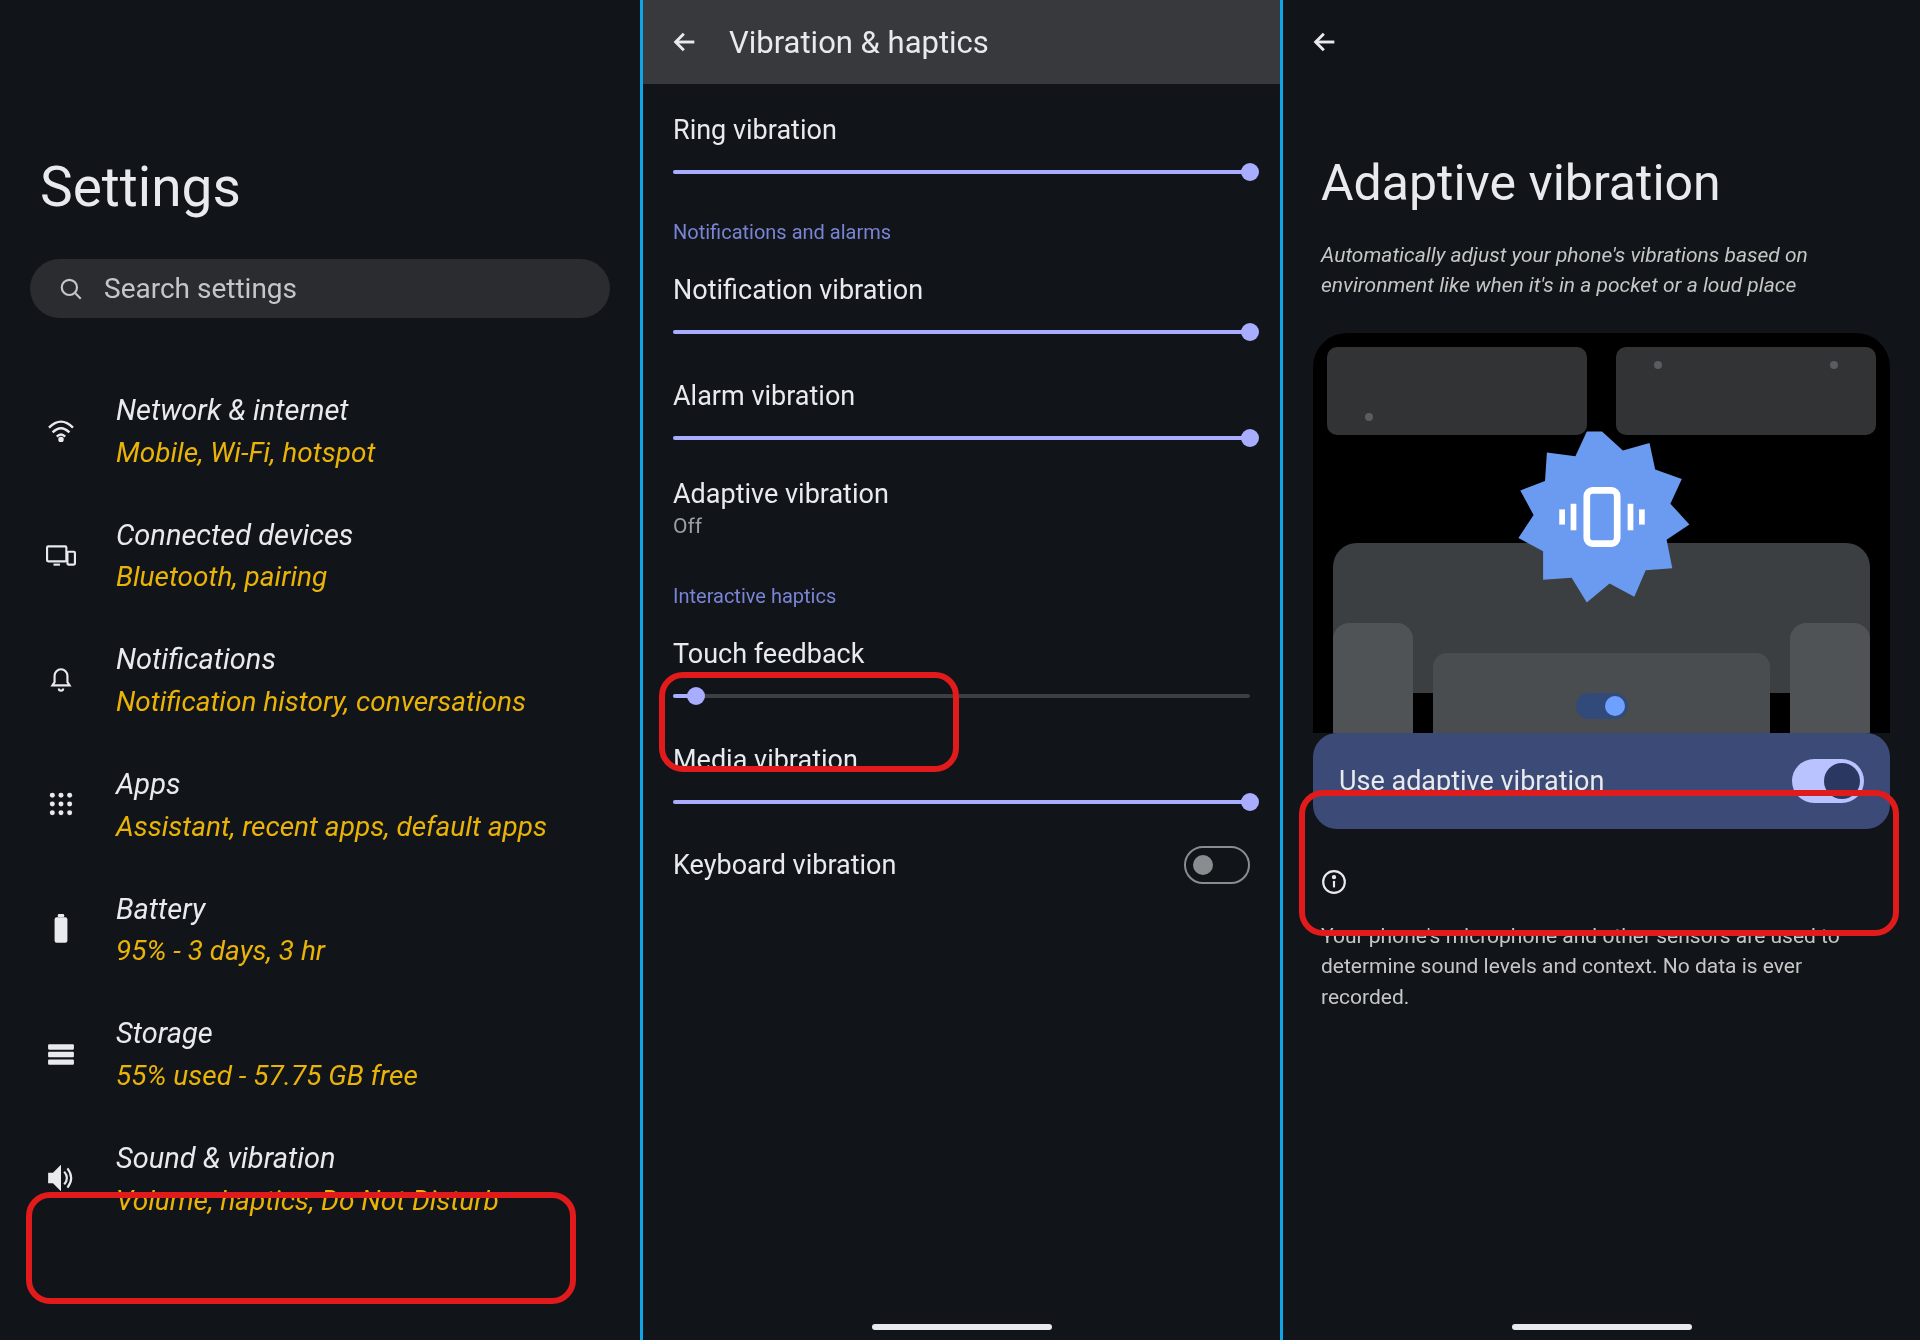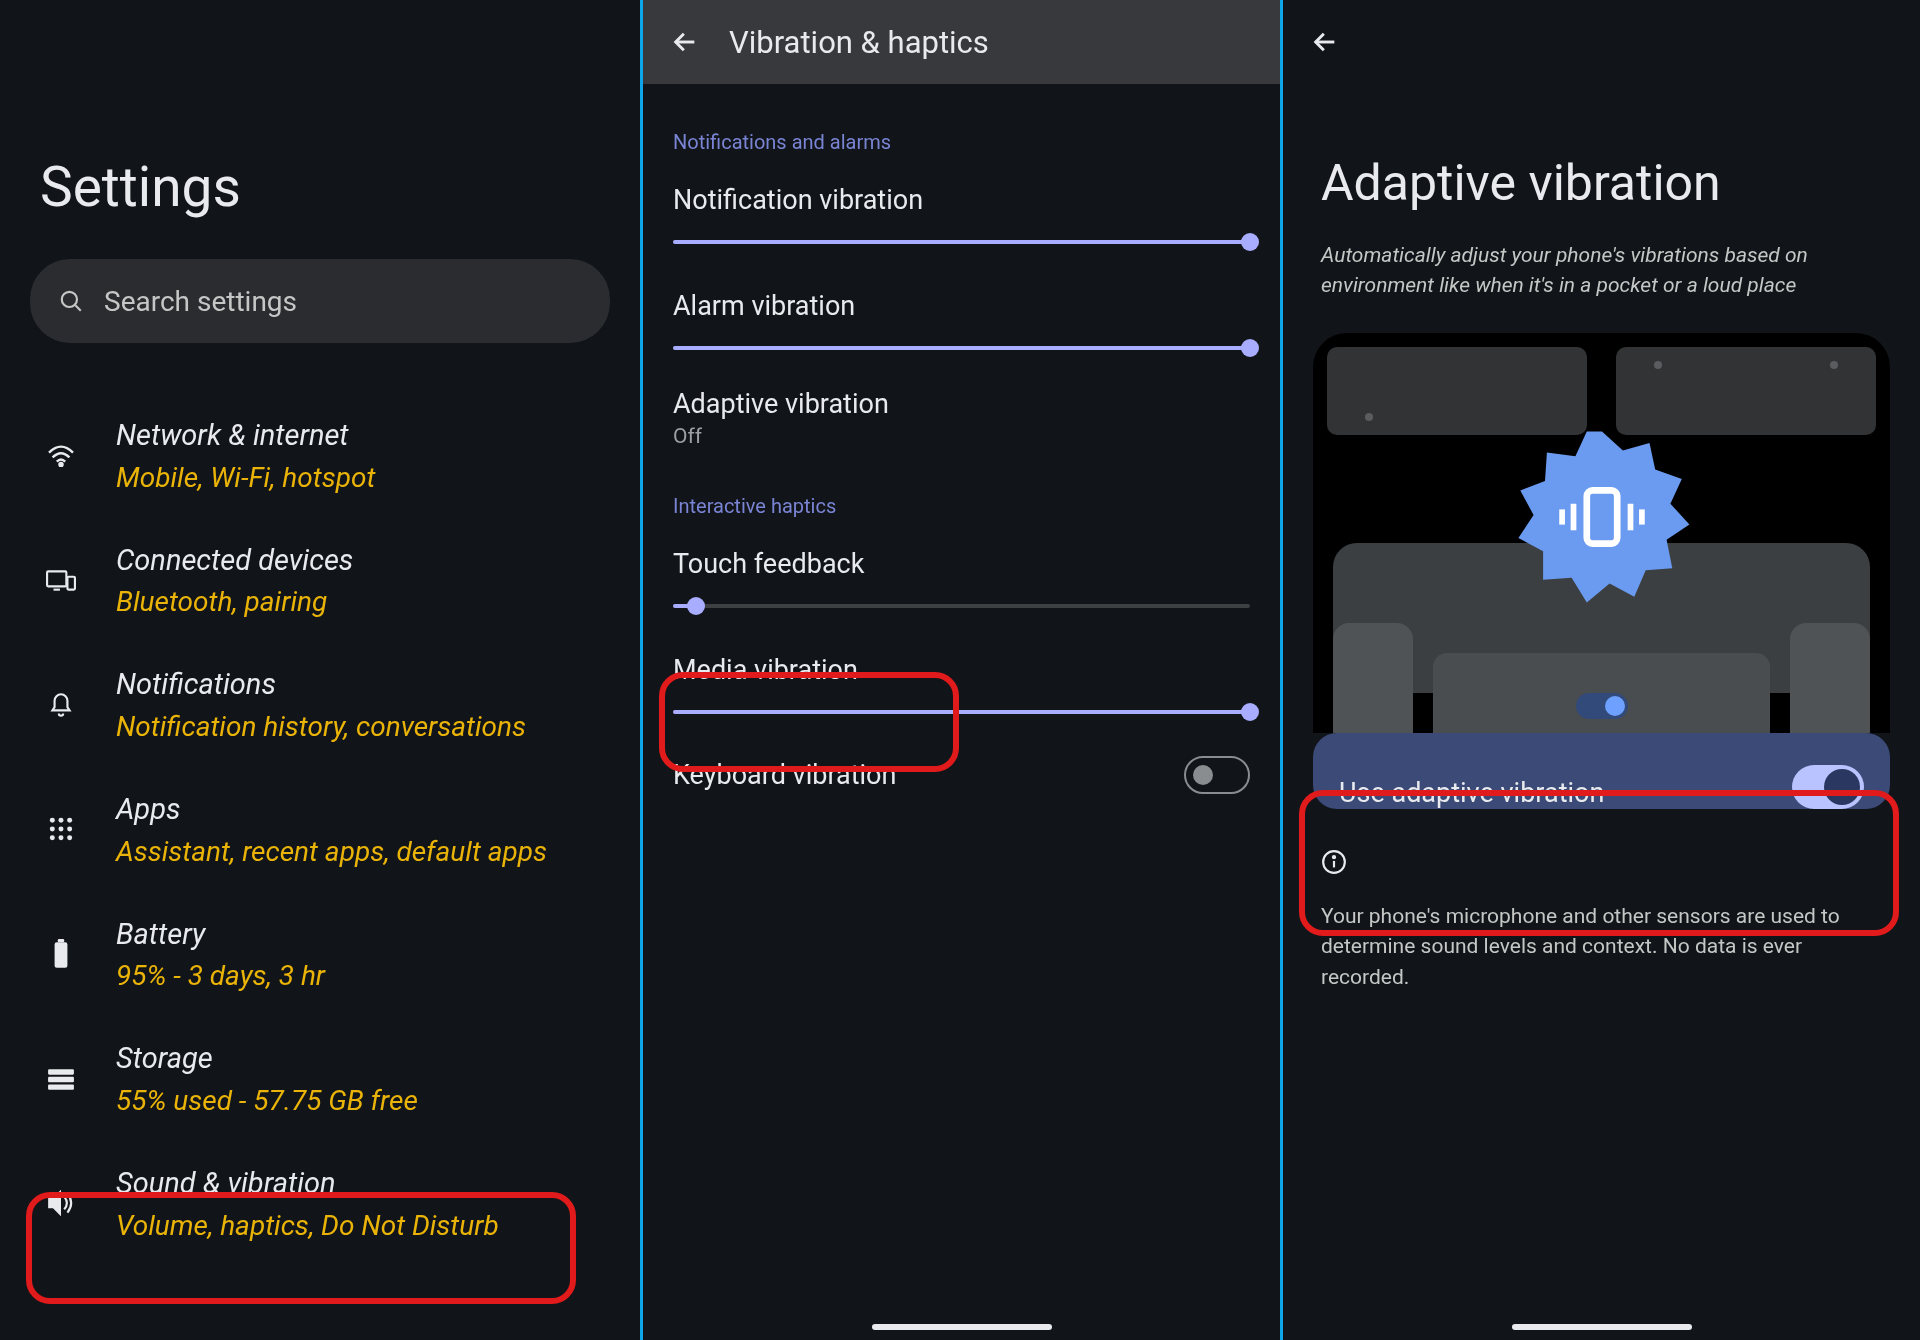--- a/index.html
+++ b/index.html
@@ -25,21 +25,21 @@
   .s1-title {
     font-size: 55px;
     font-weight: 400;
     color: #e8eaed;
     padding: 155px 0 0 40px;
   }
   .search-bar {
     margin: 40px 30px 0 30px;
     background: #2a2c30;
     border-radius: 40px;
-    height: 84px;
+    height: 59px;
     display: flex;
     align-items: center;
     padding: 0 28px;
   }
   .search-bar svg { margin-right: 20px; flex-shrink:0; }
   .search-bar span { font-size: 28px; color: #c4c7c5; }
 
   .settings-list { margin-top: 50px; }
   .set-item {
     display: flex;
@@ -180,23 +180,23 @@
   }
   .illus .mini-toggle::after{
     content:""; position:absolute; right:3px; top:3px;
     width:20px; height:20px; background:#6ea1ff; border-radius:50%;
   }
 
   .use-row {
     margin: 0 30px 0 30px;
     background: #3c4a78;
     border-radius: 24px;
-    height: 76px;
-    display: flex;
-    align-items: flex-end;
+    height: 96px;
+    display: flex;
+    align-items: center;
     justify-content: space-between;
     padding: 0 26px;
   }
   .use-row .lbl { font-size: 27px; color: #e8eaed; }
   .use-toggle {
     width: 72px; height: 44px;
     background: #b9c3ff;
     border-radius: 24px;
     position: relative;
   }
@@ -337,20 +337,27 @@
 <div class="screen">
   <div class="s2-header">
     <svg width="28" height="28" viewBox="0 0 24 24" fill="none" stroke="#e8eaed" stroke-width="2.5">
         <path d="M20 12 H4"></path>
         <path d="M11 5 L4 12 L11 19"></path>
       </svg>
     <div class="ht">Vibration &amp; haptics</div>
   </div>
 
   <div class="s2-body">
+    <div class="slider-row">
+      <div class="lbl">Ring vibration</div>
+      <div class="slider-track">
+        <div class="slider-fill" style="width:100%"></div>
+        <div class="slider-thumb" style="left:100%"></div>
+      </div>
+    </div>
 
 
     <div class="section-hdr">Notifications and alarms</div>
 
     <div class="slider-row">
       <div class="lbl">Notification vibration</div>
       <div class="slider-track">
         <div class="slider-fill" style="width:100%"></div>
         <div class="slider-thumb" style="left:100%"></div>
       </div>

